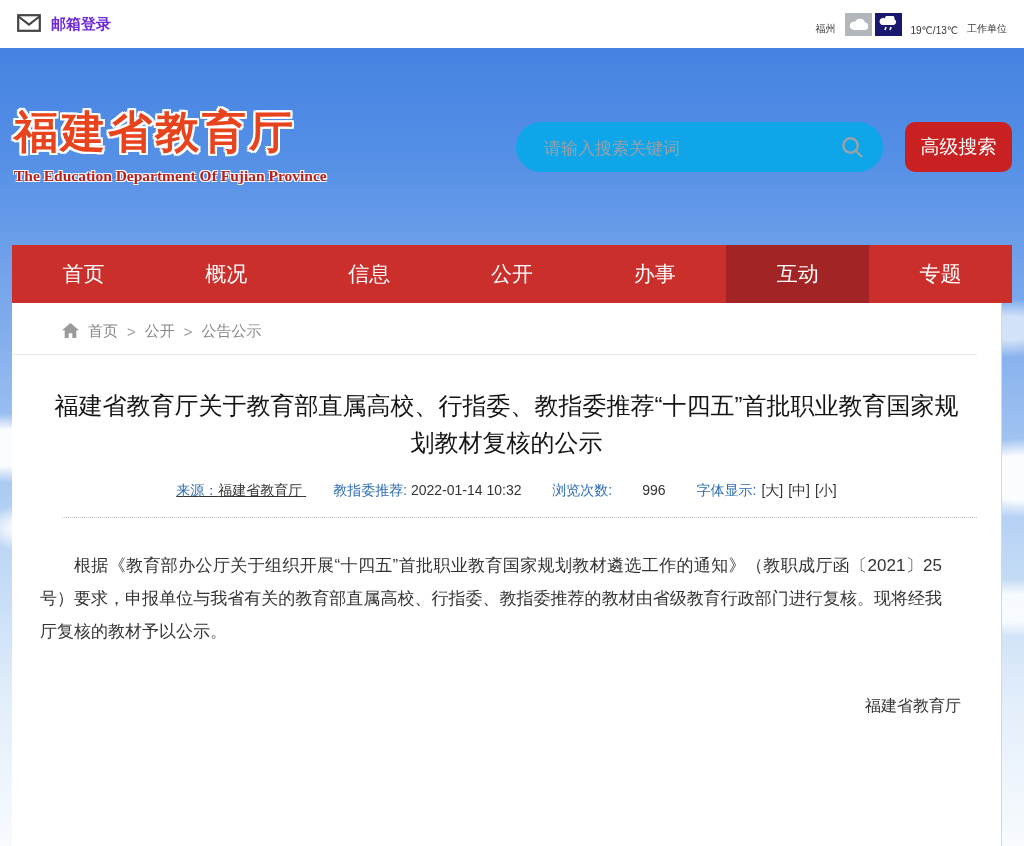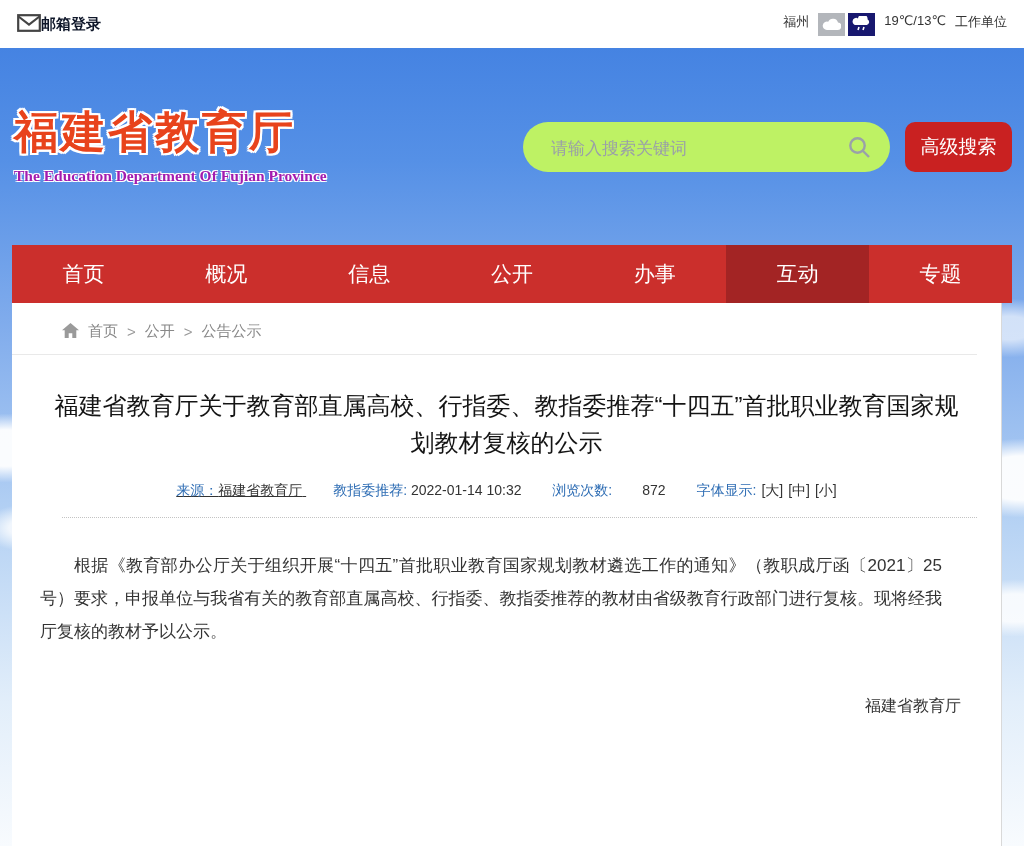--- a/index.html
+++ b/index.html
@@ -21,51 +21,51 @@
       linear-gradient(180deg,#4583e2 0%,#5590e6 14%,#7fabec 34%,#b7d3f4 60%,#e2eefa 82%,#f8fbfe 100%);
   }
   .layer { position:relative; z-index:1; }
 
   
   .topbar { height:48px; background:#fff; }
   .topbar-inner {
     width:990px; margin:0 auto; height:100%;
     display:flex; align-items:center; justify-content:space-between;
   }
-  .mail-login { display:flex; align-items:center; font-size:15px; font-weight:bold; color:#0f172a; cursor:pointer; }
-  .weather { display:flex; align-items:flex-start; gap:9px; font-size:13px; color:#333; }
+  .mail-login { display:flex; align-items:center; gap:10px; font-size:15px; font-weight:bold; color:#6d28d9; cursor:pointer; }
+  .weather { display:flex; align-items:flex-end; gap:9px; font-size:10px; color:#333; }
   .wicon { width:27px; height:23px; display:flex; align-items:center; justify-content:center; }
   .wicon.gray { background:#b3b6bb; }
   .wicon.navy { background:#18186f; margin-left:-6px; }
   .forecast-link { color:#333; text-decoration:none; cursor:pointer; }
 
   
   .header { height:197px; }
   .header-inner { width:1000px; margin:0 auto; height:100%; display:flex; align-items:center; }
   .logo { flex:1 1 auto; cursor:pointer; padding-left:2px; }
   .logo-cn {
     font-size:44px; font-weight:bold; color:#e8431c; letter-spacing:3px; line-height:1.1;
     text-shadow:-2px -2px 0 #fff,2px -2px 0 #fff,-2px 2px 0 #fff,2px 2px 0 #fff,
                 -2px 0 0 #fff,2px 0 0 #fff,0 -2px 0 #fff,0 2px 0 #fff;
   }
   .logo-en {
     margin-top:10px; font-family:"Liberation Serif","DejaVu Serif",serif;
-    font-size:15.5px; font-weight:bold; color:#a21caf;
+    font-size:15.5px; font-weight:bold; color:#b91c1c;
     text-shadow:-1px -1px 0 #fff,1px -1px 0 #fff,-1px 1px 0 #fff,1px 1px 0 #fff;
   }
   .searchbox { position:relative; width:367px; height:50px; flex:0 0 auto; }
   .searchbox input {
     width:100%; height:100%; border:none; outline:none; border-radius:26px;
-    background:#bef264; padding:4px 54px 0 28px; font-size:17px; color:#333;
+    background:#0ea5e9; padding:4px 54px 0 28px; font-size:17px; color:#333;
     font-family:"Liberation Sans","DejaVu Sans",sans-serif;
   }
   .searchbox input::placeholder { color:#9aa0a8; }
   .search-icon { position:absolute; right:18px; top:13px; cursor:pointer; }
   .adv-btn {
-    flex:0 0 auto; margin-left:15px; width:107px; height:50px;
+    flex:0 0 auto; margin-left:22px; width:107px; height:50px;
     background:#c92121; color:#fff; font-size:19px; border:none; border-radius:10px;
     cursor:pointer; font-family:"Liberation Sans","DejaVu Sans",sans-serif;
   }
 
   
   .container { width:1000px; margin:0 auto; }
   .mainnav { height:58px; background:#cb2f2c; display:flex; }
   .nav-item {
     flex:1; display:flex; align-items:center; justify-content:center;
     color:#fff; font-size:21px; cursor:pointer; text-decoration:none;
@@ -190,21 +190,21 @@
 
     <div class="meta">
       <span class="group">
         <span class="label">来源：</span><span>福建省教育厅</span>
       </span>
       <span class="group">
         <span class="label">教指委推荐:</span>
         <span>2022-01-14 10:32</span>
       </span>
       <span class="group">
-        <span class="label">浏览次数:</span><span class="views-val">872</span>
+        <span class="label">浏览次数:</span><span class="views-val">996</span>
       </span>
       <span class="group">
         <span class="label">字体显示:</span><a class="font-size-link">[大]</a><a class="font-size-link">[中]</a><a class="font-size-link">[小]</a>
       </span>
     </div>
 
     <div class="dotted"></div>
 
     <div class="body-text">
       <p>根据《教育部办公厅关于组织开展“十四五”首批职业教育国家规划教材遴选工作的通知》（教职成厅函〔2021〕25号）要求，申报单位与我省有关的教育部直属高校、行指委、教指委推荐的教材由省级教育行政部门进行复核。现将经我厅复核的教材予以公示。</p>

